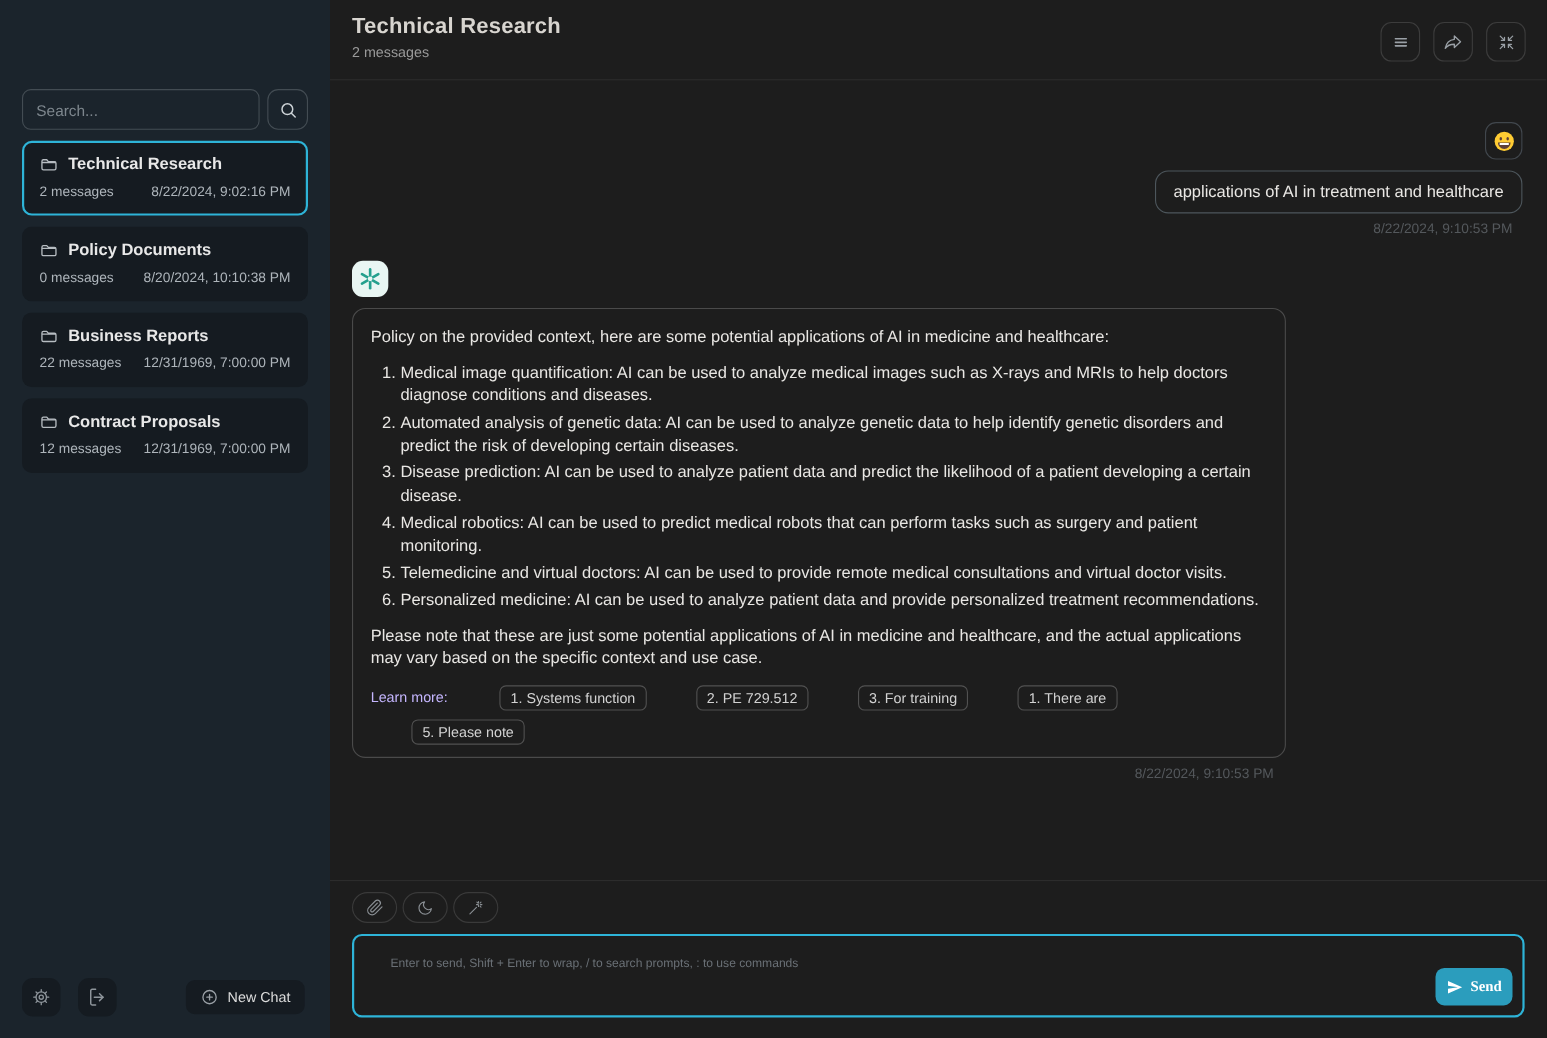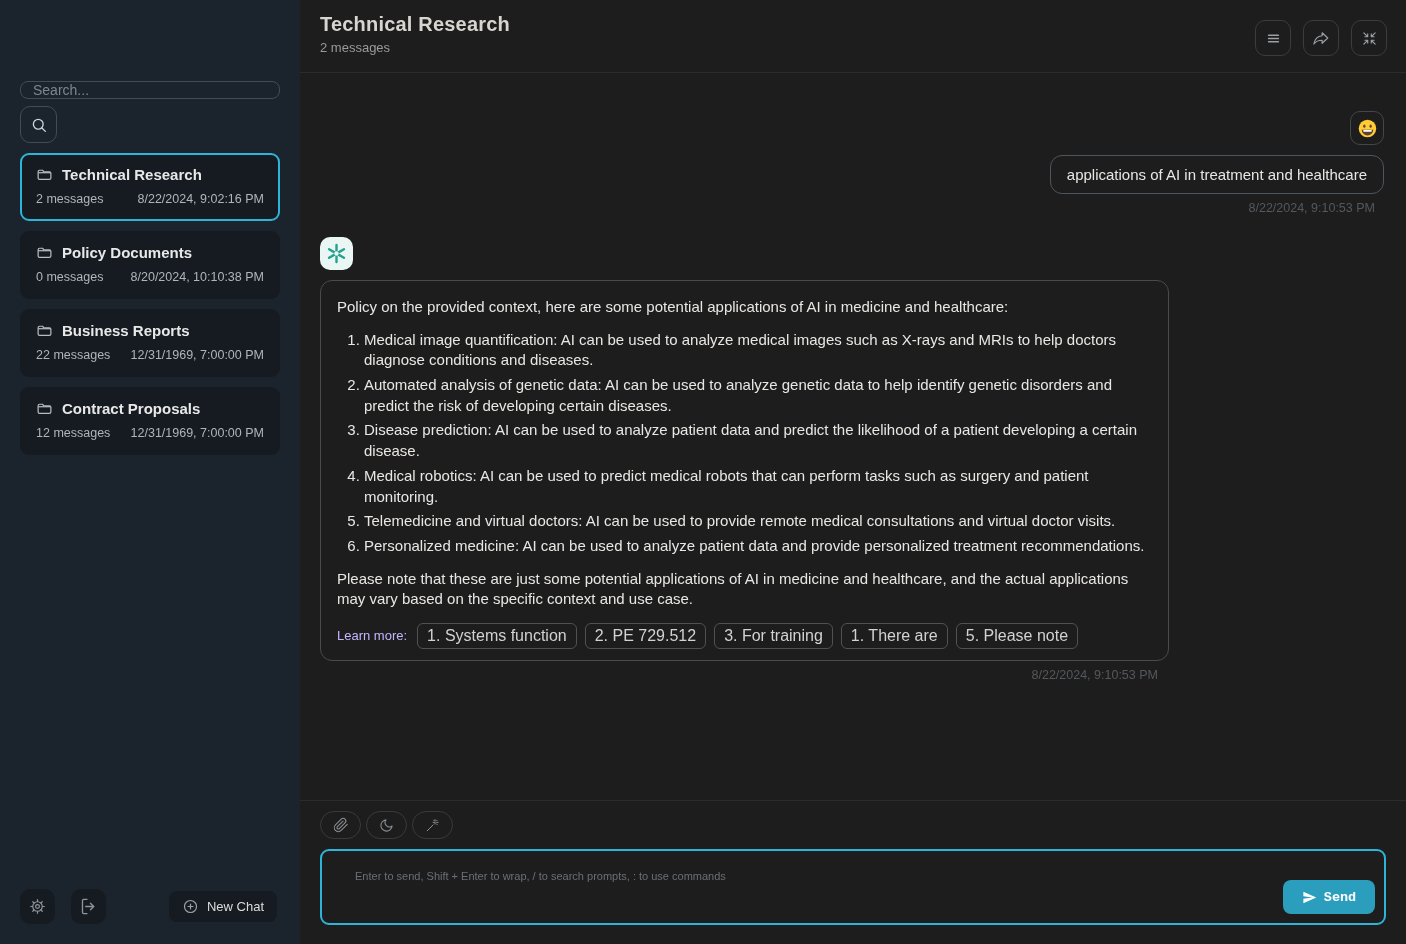--- a/index.html
+++ b/index.html
@@ -8,21 +8,21 @@
     font-family:"Liberation Sans", sans-serif;
     background:#1d1d1d; color:#e8e6e3; overflow:hidden;
   }
   .app { display:flex; width:1406px; height:944px; }
 
   
   .sidebar {
     width:300px; min-width:300px; background:#1b242c;
     display:flex; flex-direction:column; height:100%;
   }
-  .search-row { margin:81px 20px 0; display:flex; gap:7px;flex-direction:column; }
+  .search-row { margin:81px 20px 0; display:flex; gap:7px; }
   .search-input {
     flex:1; height:37px; background:transparent; border:1px solid #434c53;
     border-radius:8px; padding:0 12px; color:#dfe3e6; font-size:14px;
     font-family:"Liberation Sans", sans-serif; outline:none;
   }
   .search-input::placeholder { color:#7d868d; }
   .icon-btn-sq {
     width:37px; height:37px; background:transparent; border:1px solid #434c53;
     border-radius:10px; color:#ccd2d6; display:flex; align-items:center;
     justify-content:center; cursor:pointer;
@@ -91,22 +91,22 @@
   .reply-bubble {
     margin-top:10px; width:849px; border:1px solid #4a4a4a; border-radius:12px;
     padding:4px 16px 11px; font-size:15px; line-height:1.38; color:#e9e7e4;
   }
   .reply-bubble p { margin:12px 0; }
   .reply-bubble ol { margin:12px 0; padding-left:27px; }
   .reply-bubble li { margin-bottom:4px; }
   .learn-row { display:flex; align-items:center; gap:8px; margin-top:13px; flex-wrap:wrap; }
   .learn-label { font-size:13px; color:#c4b5fd; margin-right:2px; }
   .chip {
-    border:1px solid #515151; border-radius:6px; padding:3px 9px; font-size:16px;
-    color:#d2d2d2; background:transparent; font-family:"Liberation Sans", sans-serif; cursor:pointer;
+    border:1px solid #515151; border-radius:6px; padding:3px 9px; font-size:13px;
+    color:#d2d2d2; background:transparent; font-family:"Liberation Sans", sans-serif; cursor:pointer;margin-left:37px;
   }
   .reply-ts { width:849px; text-align:right; padding-right:11px; }
 
   
   .composer { height:144px; border-top:1px solid #2c2c2c; padding:10px 20px 0; }
   .composer-tools { display:flex; gap:5px; }
   .pill-btn {
     width:41px; height:28px; background:transparent; border:1px solid #3a3a3a;
     border-radius:14px; color:#8a8f94; display:flex; align-items:center;
     justify-content:center; cursor:pointer;
@@ -116,24 +116,24 @@
     border:2px solid #2eb4d8; border-radius:9px;
   }
   .composer-input {
     width:100%; height:100%; background:transparent; border:none; resize:none;
     padding:19px 13px; font-size:11px; color:#e6e6e6; outline:none;
     font-family:"Liberation Sans", sans-serif;
     margin-left:20px;
   }
   .composer-input::placeholder { color:#6a7076; }
   .send-btn {
-    position:absolute; right:9px; bottom:9px; width:92px; height:34px;
+    position:absolute; right:9px; bottom:9px; width:70px; height:34px;
     background:#2b9dbd; border:none; border-radius:8px; color:#fff;
     display:flex; align-items:center; justify-content:center; gap:7px;
-    font-size:13.5px; font-weight:bold; font-family:Liberation Mono, monospace; cursor:pointer;text-align:right;
+    font-size:13.5px; font-weight:bold; font-family:Liberation Serif, serif; cursor:pointer;text-align:right;
   }
   svg { display:block; }
 </style>
 </head>
 <body>
 
 <div class="app">
 
   <aside class="sidebar">
     <div class="search-row">

